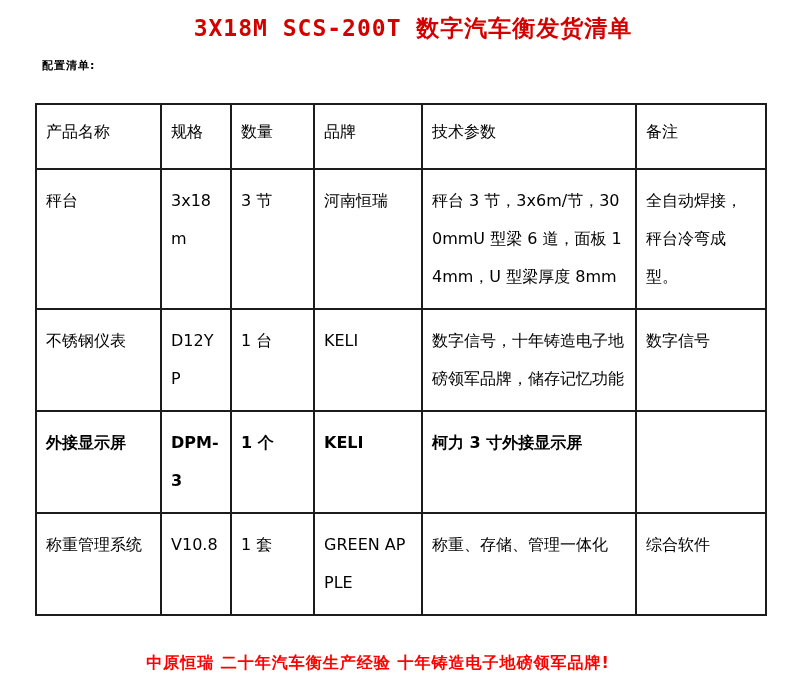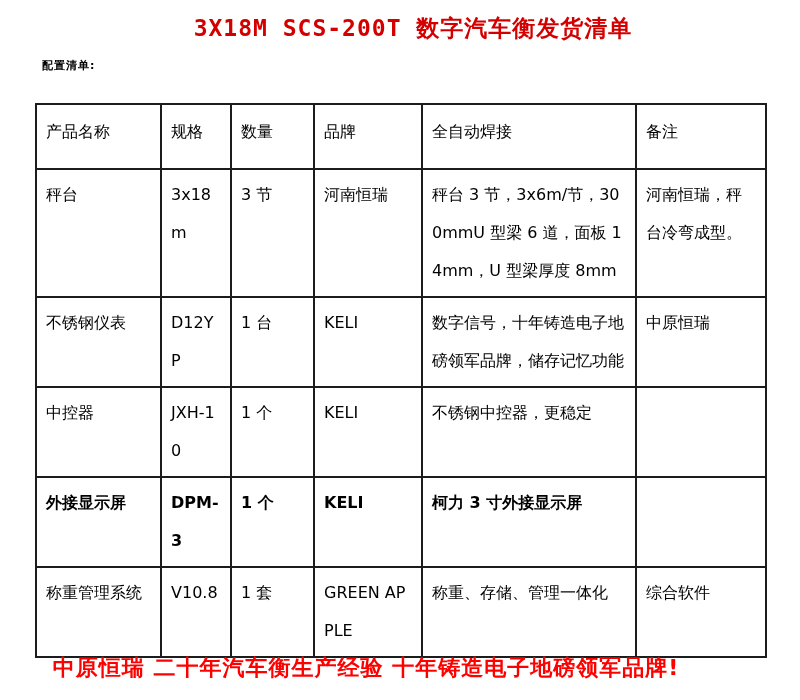--- a/index.html
+++ b/index.html
@@ -16,37 +16,37 @@
     font-size:11px;font-weight:bold;letter-spacing:1px;
   }
 
   table.sheet{
     position:absolute;top:103px;left:35px;width:730px;
     border-collapse:collapse;table-layout:fixed;
   }
   table.sheet td{
     border:2px solid #1c1c1c;
     vertical-align:top;
-    padding:6px 9px;
+    padding:12px 9px;
     font-size:16px;line-height:38px;
     word-break:break-all;overflow:hidden;
   }
   tr.hdr td{padding-top:8px;}
   tr.hdr{height:65px;}
   tr.r0{height:112px;margin-left:23px;}
   tr.r1{height:77px;}
   tr.r2{height:78px;margin-left:48px;}
   tr.r3{height:37px;}
   tr.r4{height:38px;font-weight:bold;}
   tr.r5{height:38px;}
   tr.r6{height:37px;}
 
   .footer-slogan{
-    position:absolute;top:653px;left:0;width:732px;text-align:center;
-    font-size:22px;font-weight:bold;letter-spacing:1px;white-space:nowrap;
+    position:absolute;top:653px;left:12px;width:732px;text-align:center;
+    font-size:16px;font-weight:bold;letter-spacing:1px;white-space:nowrap;
   }
 </style>
 </head>
 <body>
 
 <div class="page-title" style="color: rgb(212, 0, 0);">3X18M SCS-200T 数字汽车衡发货清单</div>
 
 <div class="subtitle">配置清单:</div>
 
 <table class="sheet">
@@ -57,46 +57,38 @@
     <col style="width:108px">
       <col style="width:214px">
       <col style="width:130px">
   </colgroup>
   <tbody>
     <tr class="hdr">
       <td>产品名称</td>
       <td>规格</td>
       <td>数量</td>
       <td>品牌</td>
-      <td>全自动焊接</td>
+      <td>技术参数</td>
       <td>备注</td>
     </tr>
     <tr class="r0">
       <td>秤台</td>
       <td>3x18m</td>
       <td>3 节</td>
       <td>河南恒瑞</td>
       <td>秤台 3 节，3x6m/节，300mmU 型梁 6 道，面板 14mm，U 型梁厚度 8mm</td>
-      <td>河南恒瑞，秤台冷弯成型。</td>
+      <td>全自动焊接，秤台冷弯成型。</td>
     </tr>
     <tr class="r2">
       <td>不锈钢仪表</td>
       <td>D12YP</td>
       <td>1 台</td>
       <td>KELI</td>
       <td>数字信号，十年铸造电子地磅领军品牌，储存记忆功能</td>
-      <td>中原恒瑞</td>
-    </tr>
-    <tr class="r3">
-      <td>中控器</td>
-      <td>JXH-10</td>
-      <td>1 个</td>
-      <td>KELI</td>
-      <td>不锈钢中控器，更稳定</td>
-      <td></td>
+      <td>数字信号</td>
     </tr>
     <tr class="r4">
       <td>外接显示屏</td>
       <td>DPM-3</td>
       <td>1 个</td>
       <td>KELI</td>
       <td>柯力 3 寸外接显示屏</td>
       <td></td>
     </tr>
     <tr class="r6">

